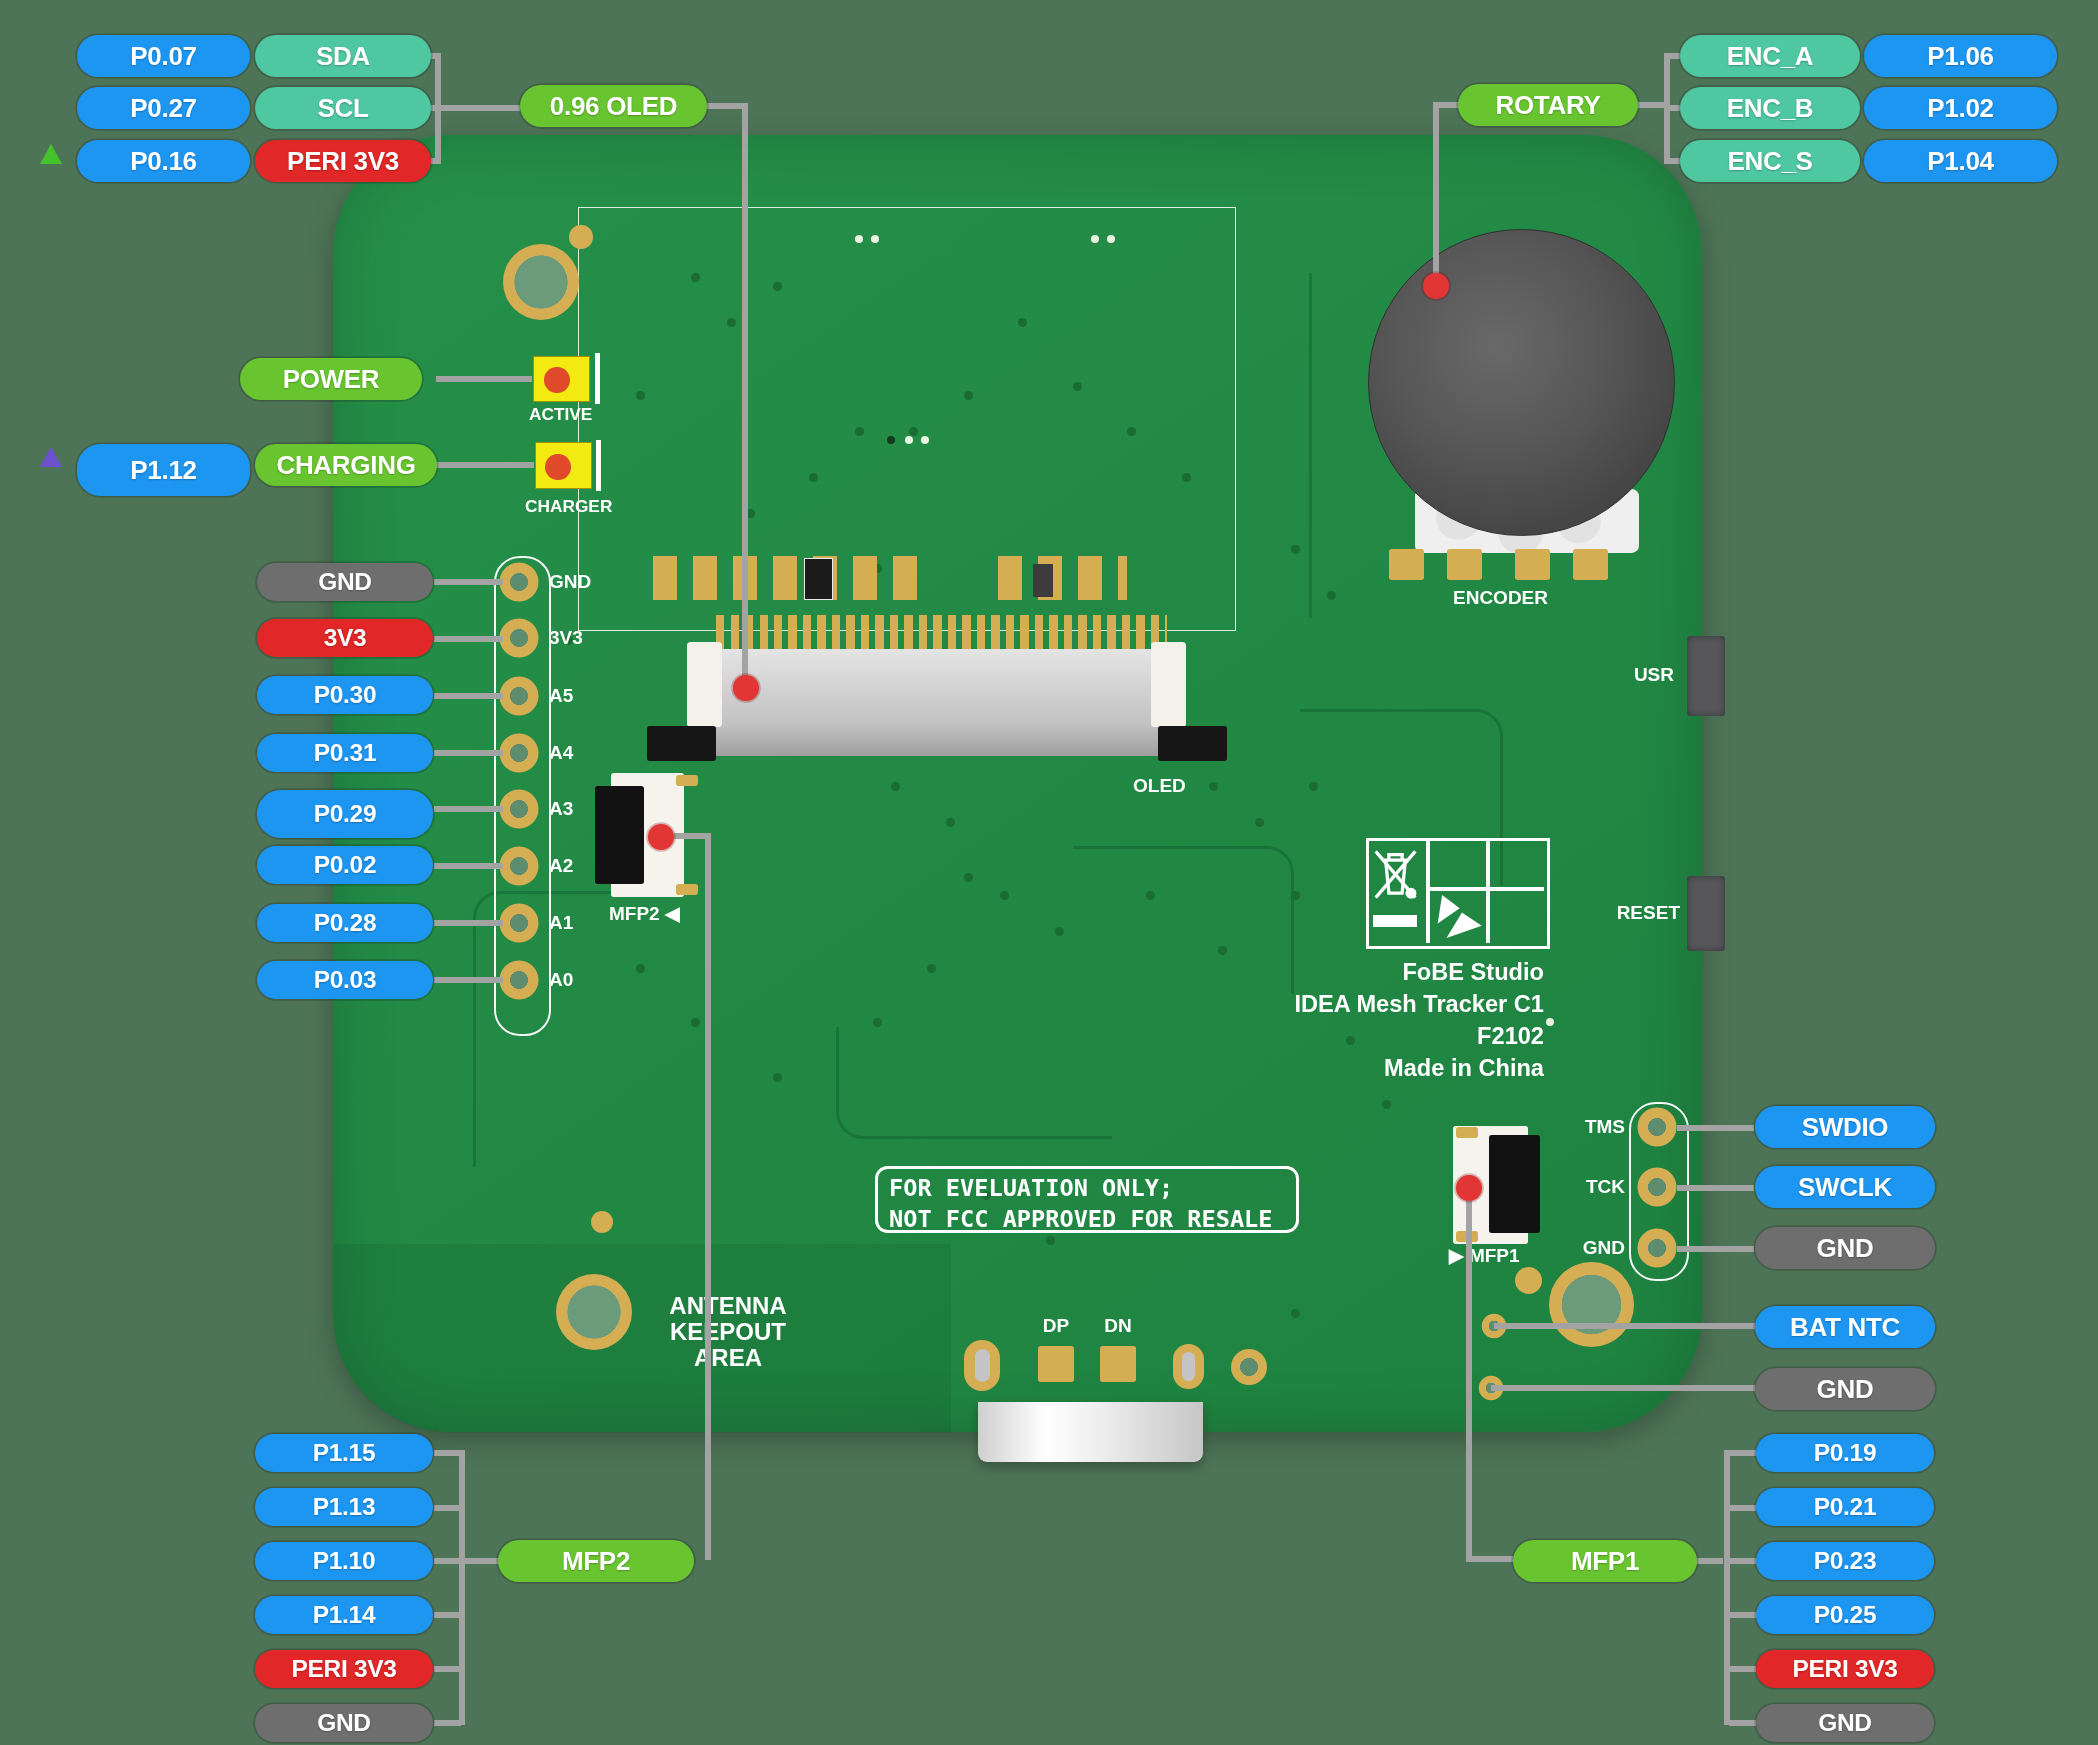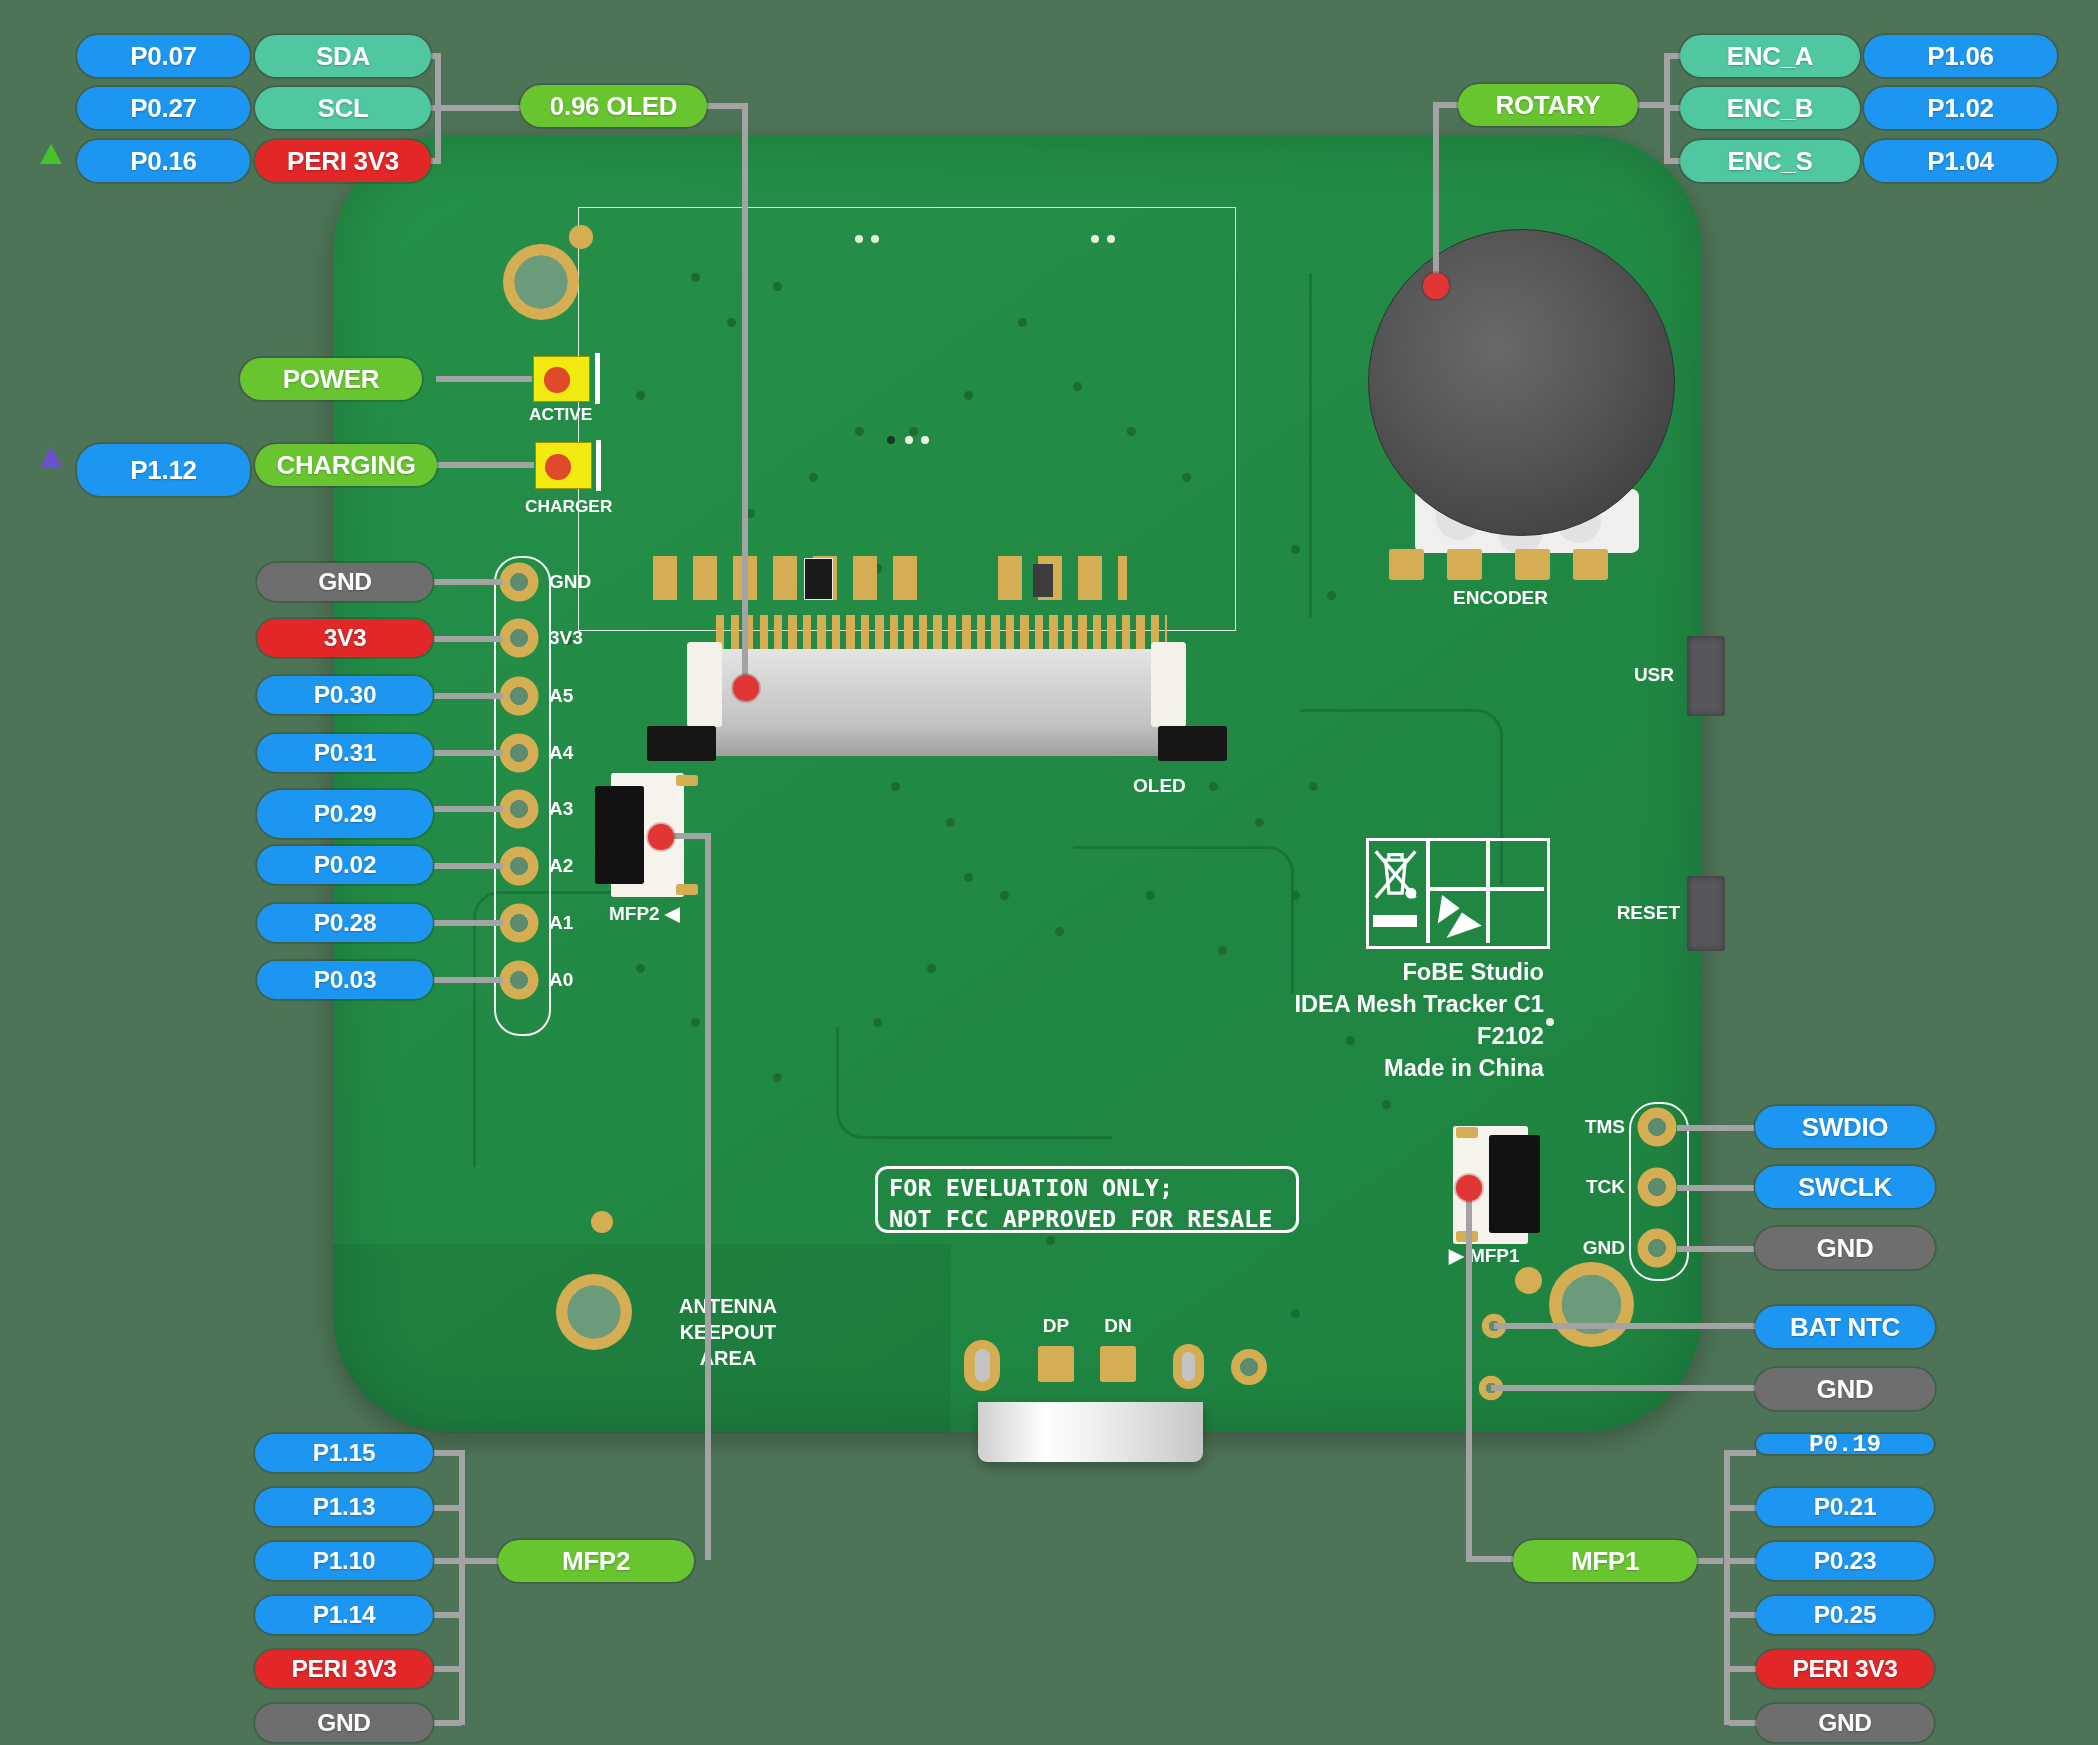--- a/index.html
+++ b/index.html
@@ -117,21 +117,21 @@
     <div>F2102</div>
     <div>Made in China</div>
   </div>
 
   <div class="a" style="left:875px;top:1166px;width:424px;height:67px;border:3.6px solid #fff;border-radius:12.7px;
               color:#fff;font-weight:bold;font-family:'DejaVu Sans Mono',monospace;font-size:23.6px;line-height:31px;padding:3.6px 0 0 11px;box-sizing:border-box;">
     <div>FOR EVELUATION ONLY;</div>
     <div>NOT FCC APPROVED FOR RESALE</div>
   </div>
 
-  <div class="a" style="left:669px;top:1293px;width:118px;text-align:center;color:#fff;font-weight:bold;font-size:20px;line-height:26px;">
+  <div class="a" style="left:669px;top:1293px;width:118px;text-align:center;color:#fff;font-weight:bold;font-size:24px;line-height:26px;">
     <div>ANTENNA</div>
     <div>KEEPOUT</div>
     <div>AREA</div>
   </div>
 
   <div class="silk" style="left:1038px;top:1315px;width:36px;text-align:center;">DP</div>
   <div class="silk" style="left:1100px;top:1315px;width:36px;text-align:center;">DN</div>
   <div class="gpad" style="left:1038px;top:1346px;width:36px;height:36px;"></div>
   <div class="gpad" style="left:1100px;top:1346px;width:36px;height:36px;"></div>
   <div class="a" style="left:964px;top:1340px;width:36px;height:51px;background:var(--gold);border-radius:18px;"></div>
@@ -289,21 +289,21 @@
   <div class="pill gray" style="left:1755px;top:1368px;width:180px;height:42px;">GND</div>
 
   <div class="pill blue small" style="left:255px;top:1434px;width:178px;height:38px;">P1.15</div>
   <div class="pill blue small" style="left:255px;top:1488px;width:178px;height:38px;">P1.13</div>
   <div class="pill blue small" style="left:255px;top:1542px;width:178px;height:38px;">P1.10</div>
   <div class="pill blue small" style="left:255px;top:1596px;width:178px;height:38px;">P1.14</div>
   <div class="pill red small" style="left:255px;top:1650px;width:178px;height:38px;">PERI 3V3</div>
   <div class="pill gray small" style="left:255px;top:1704px;width:178px;height:38px;">GND</div>
   <div class="pill green" style="left:498px;top:1540px;width:196px;height:42px;">MFP2</div>
 
-  <div class="pill blue small" style="left:1756px;top:1434px;width:178px;height:20px;font-family:Liberation Mono, monospace;">P0.19</div>
+  <div class="pill blue small" style="left:1756px;top:1434px;width:178px;height:38px;">P0.19</div>
   <div class="pill blue small" style="left:1756px;top:1488px;width:178px;height:38px;">P0.21</div>
   <div class="pill blue small" style="left:1756px;top:1542px;width:178px;height:38px;">P0.23</div>
   <div class="pill blue small" style="left:1756px;top:1596px;width:178px;height:38px;">P0.25</div>
   <div class="pill red small" style="left:1756px;top:1650px;width:178px;height:38px;">PERI 3V3</div>
   <div class="pill gray small" style="left:1756px;top:1704px;width:178px;height:38px;">GND</div>
   <div class="pill green" style="left:1513px;top:1540px;width:184px;height:42px;">MFP1</div>
 
 </div>
 
 

